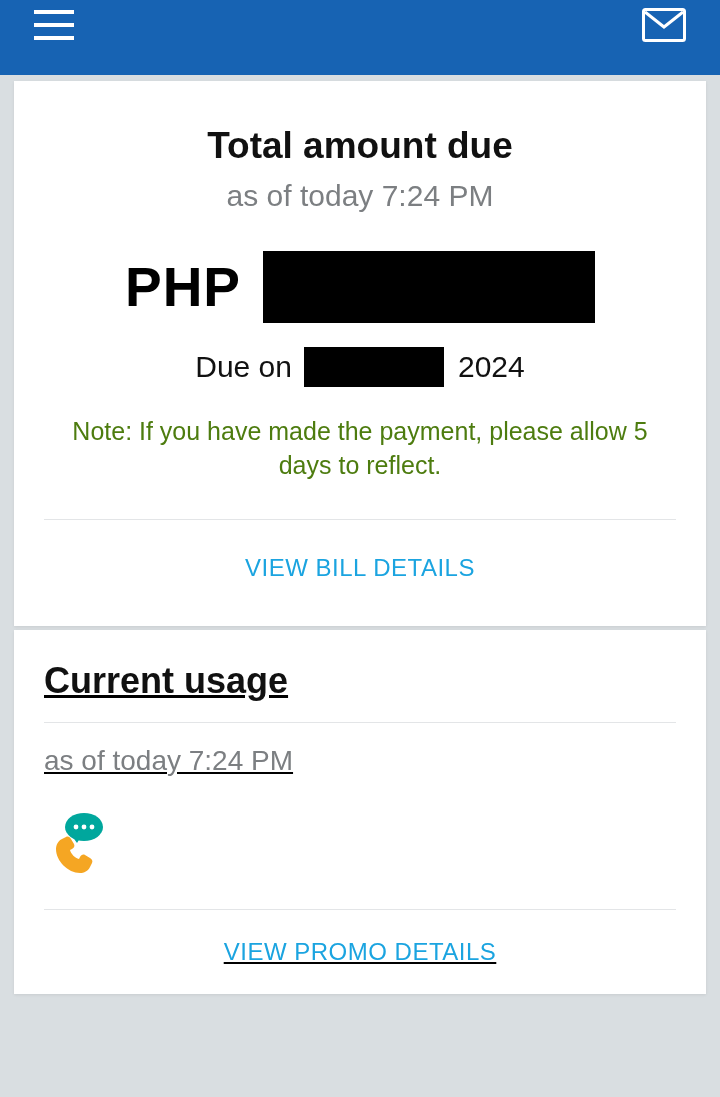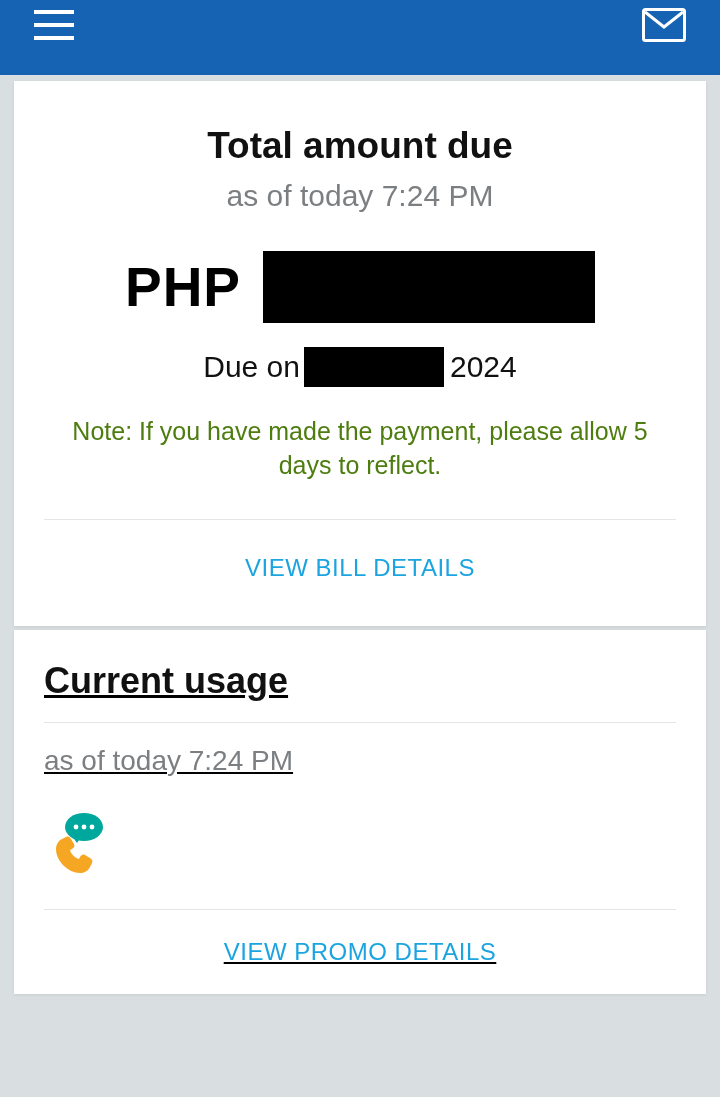--- a/index.html
+++ b/index.html
@@ -29,21 +29,21 @@
   .bill-title { font-size: 37px; font-weight: 700; color: #111; margin-bottom: 12px; }
   .bill-subtitle { font-size: 30px; color: #7c7f82; margin-bottom: 38px; }
   .amount-row {
     display: flex; align-items: center; justify-content: center;
     gap: 22px; margin-bottom: 24px;
   }
   .amount-currency { font-size: 55px; font-weight: 800; color: #000; letter-spacing: 1px; }
   .redact-lg { width: 332px; height: 72px; background: #000; }
   .due-row {
     display: flex; align-items: center; justify-content: center;
-    gap: 0; font-size: 30px; color: #111; margin-bottom: 28px;
+    gap: 8px; font-size: 30px; color: #111; margin-bottom: 28px;
   }
   .redact-sm { width: 140px; height: 40px; background: #000; display: inline-block; margin: 0 6px 0 4px; }
   .bill-note { font-size: 25px; color: #4d7c0f; line-height: 1.35; margin-bottom: 36px; }
   .hr { border: none; border-top: 1px solid #e3e5e7; margin: 0; }
   .link-btn {
     display: block; width: 100%; text-align: center;
     font-size: 24px; font-weight: 500; letter-spacing: 0.5px;
     color: #1ba4e0; padding-top: 34px; padding-bottom: 6px;
   }
   .usage-card { padding: 30px 30px 28px 30px; text-decoration: underline; }

